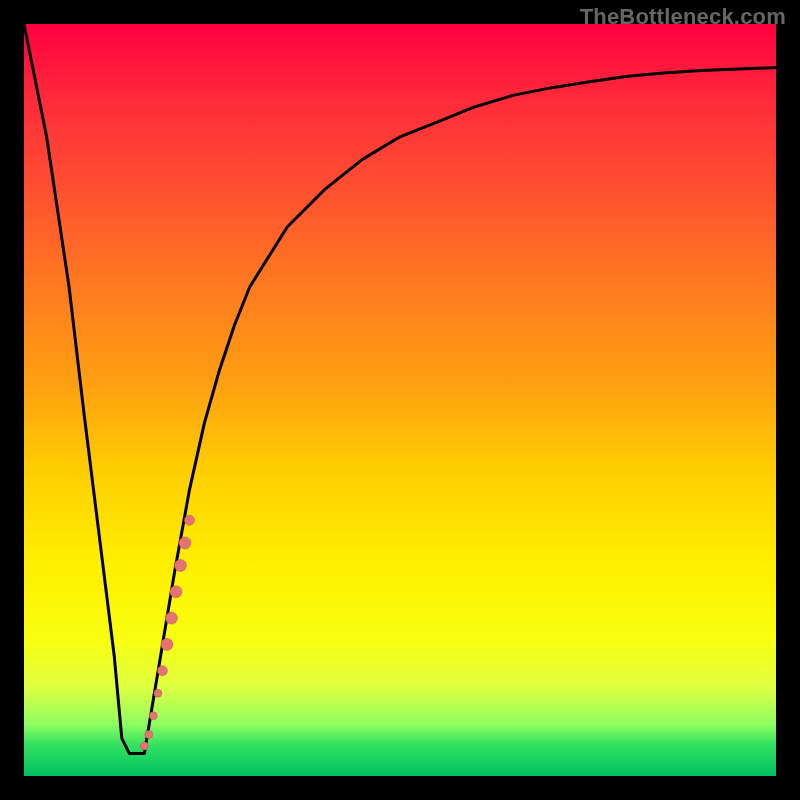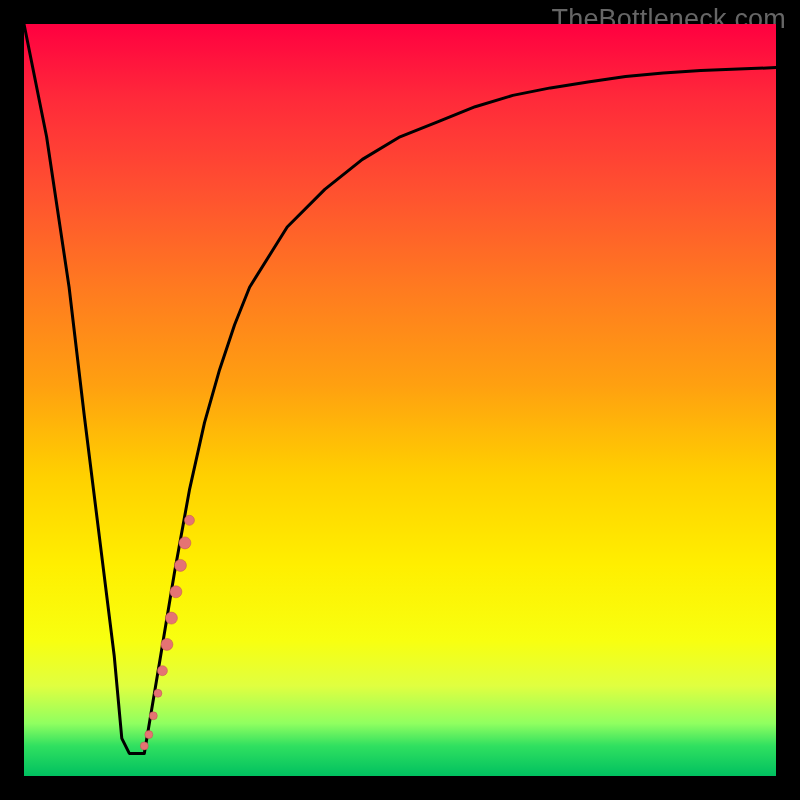--- a/index.html
+++ b/index.html
@@ -48,22 +48,22 @@
     top: 0;
     width: 752px;
     height: 752px;
     overflow: visible;
   }
   .watermark {
     position: absolute;
     top: 4px;
     right: 14px;
     color: #666;
-    font-size: 27px;
-    font-weight: 400;
+    font-size: 22px;
+    font-weight: 700;
     letter-spacing: 0.2px;
     user-select: none;
   }
 </style>
 </head>
 <body>
 
 <div class="watermark">TheBottleneck.com</div>
 
 <div class="frame">

